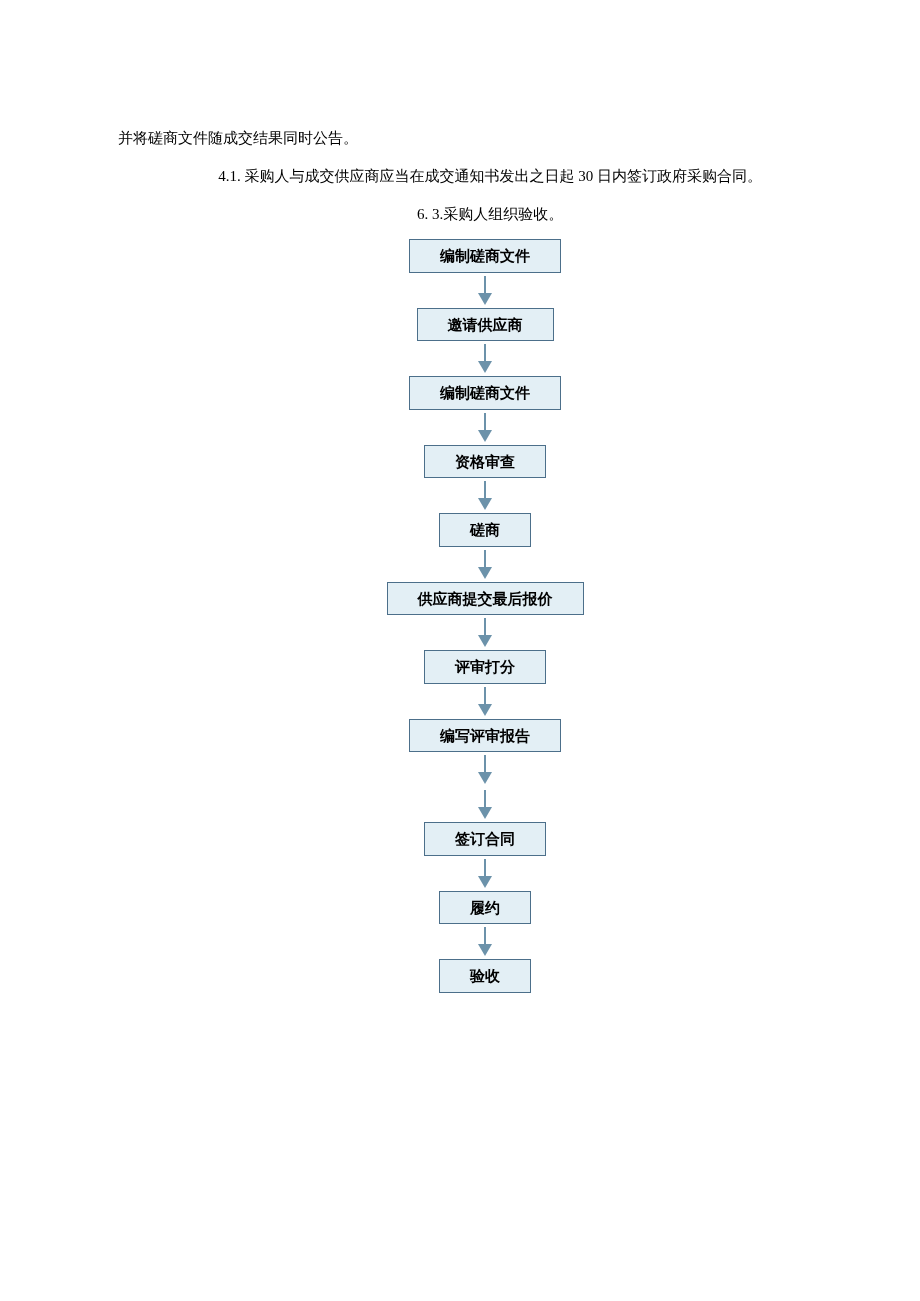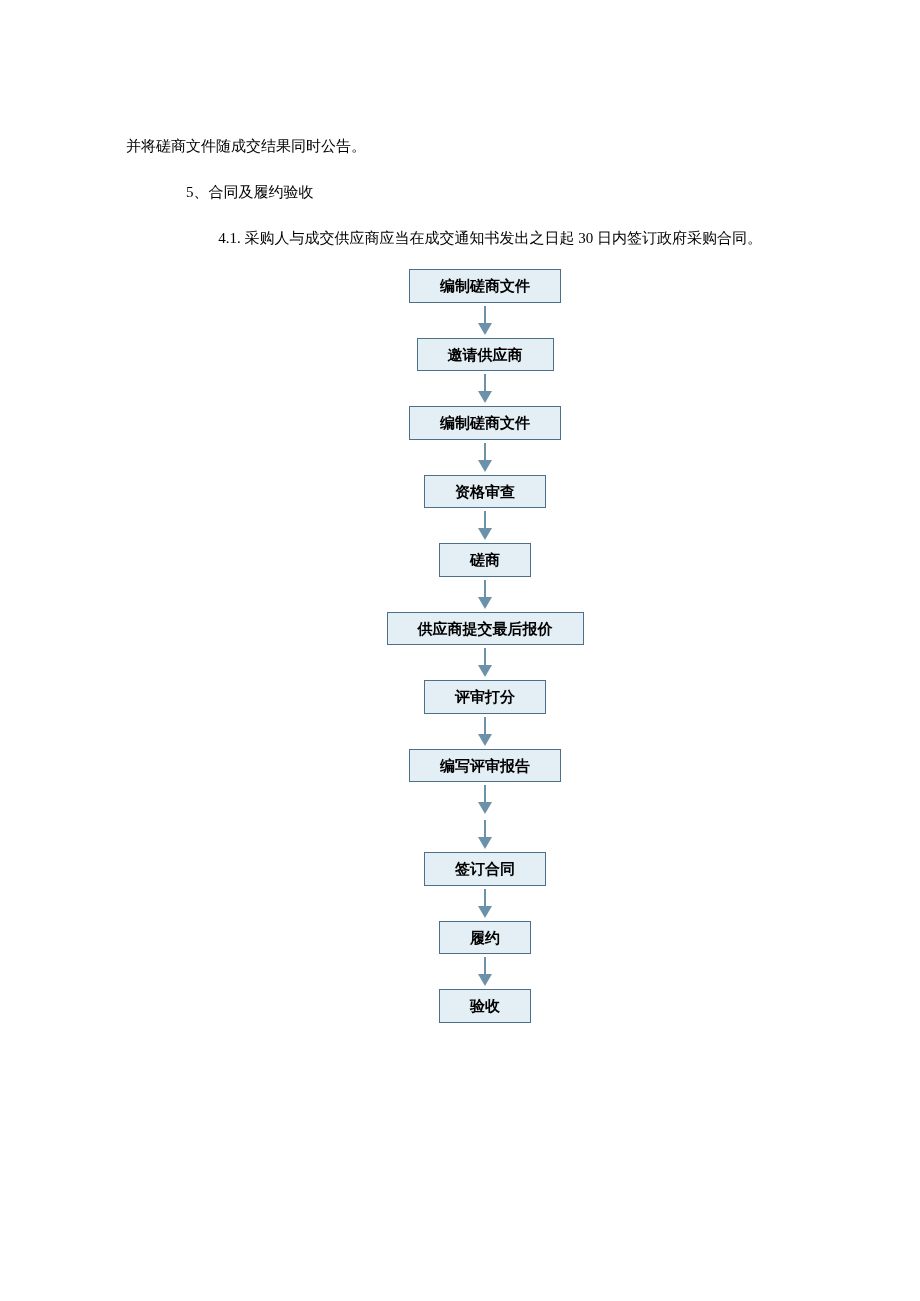--- a/index.html
+++ b/index.html
@@ -6,21 +6,21 @@
     body {
       width: 920px;
       height: 1301px;
       background: #ffffff;
       font-family: "SimSun", "宋体", serif;
       font-size: 15px;
       color: #000;
       padding: 115px 110px 0 110px;
       line-height: 2.0;
     }
-    .para { margin: 16px; }
+    .para { margin: 8px; }
     .indent-1 { text-indent: 4em; }
     .indent-2 { text-indent: 4em; text-align: center; }
     .flowchart-container {
       display: flex;
       flex-direction: column;
       align-items: center;
       margin-top: 10px;
       margin-left: 50px;
     }
     .flow-box {
@@ -53,22 +53,22 @@
       border-left: 7px solid transparent;
       border-right: 7px solid transparent;
       border-top: 12px solid #6c92aa;
     }
   </style>
 </head>
 <body>
 
 <div>
   <p class="para">并将磋商文件随成交结果同时公告。</p>
-  <p class="para indent-1">5、合同及履约验收</p>
   <p class="para indent-2">4.1.  采购人与成交供应商应当在成交通知书发出之日起 30 日内签订政府采购合同。</p>
+  <p class="para indent-2">6.      3.采购人组织验收。</p>
 
   <div class="flowchart-container">
     <div class="flow-box">编制磋商文件</div>
     <div class="flow-arrow">
         <div class="arrow-line"></div>
         <div class="arrow-head"></div>
       </div>
     <div class="flow-box">邀请供应商</div>
     <div class="flow-arrow">
         <div class="arrow-line"></div>

